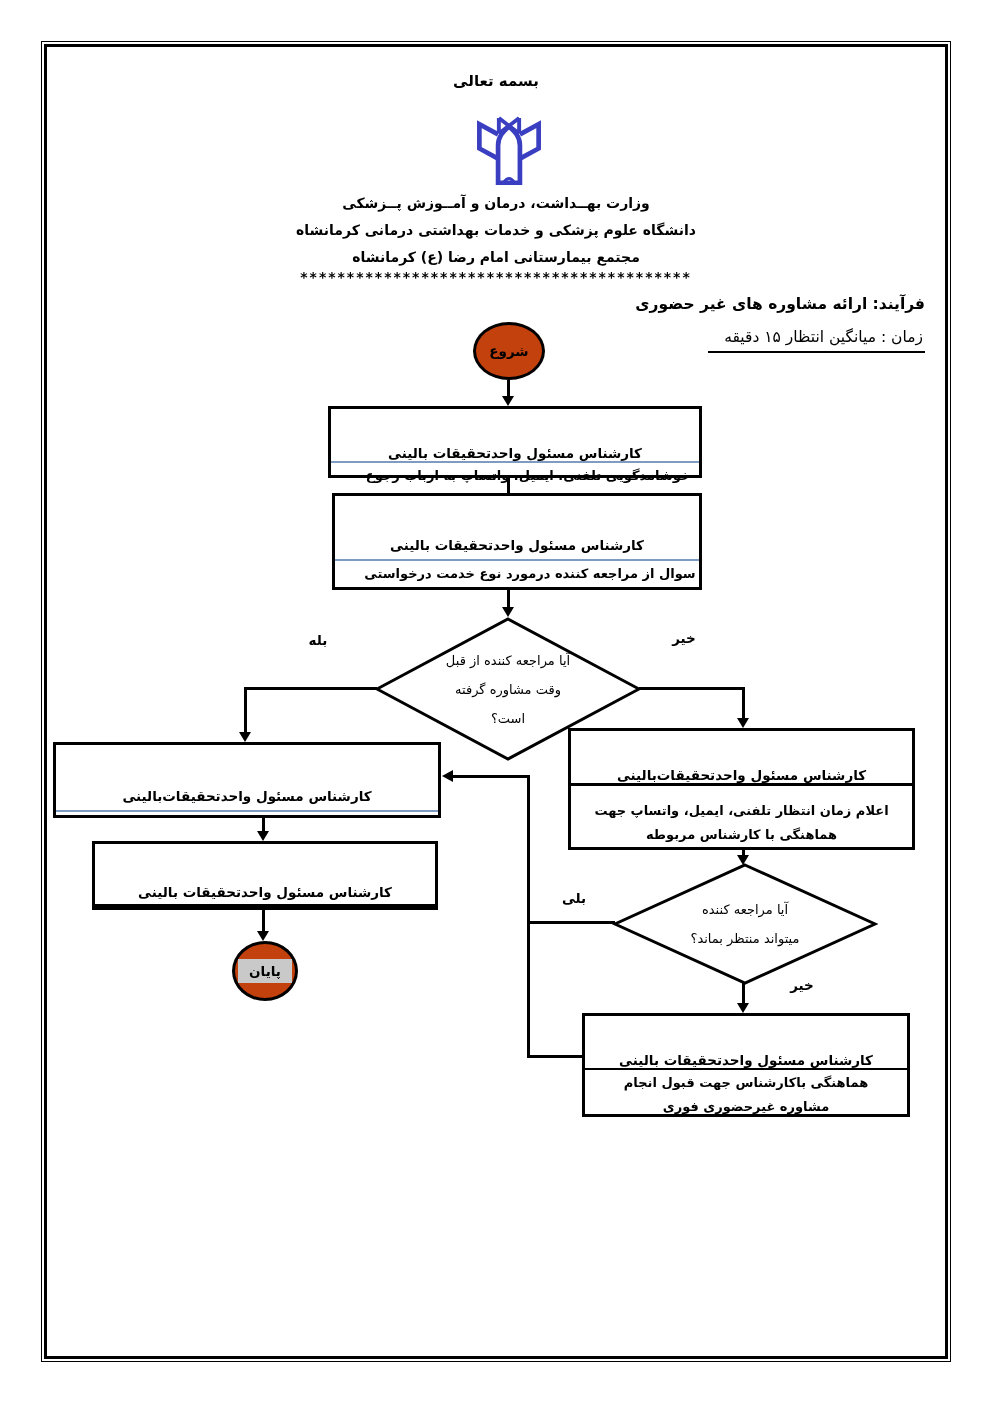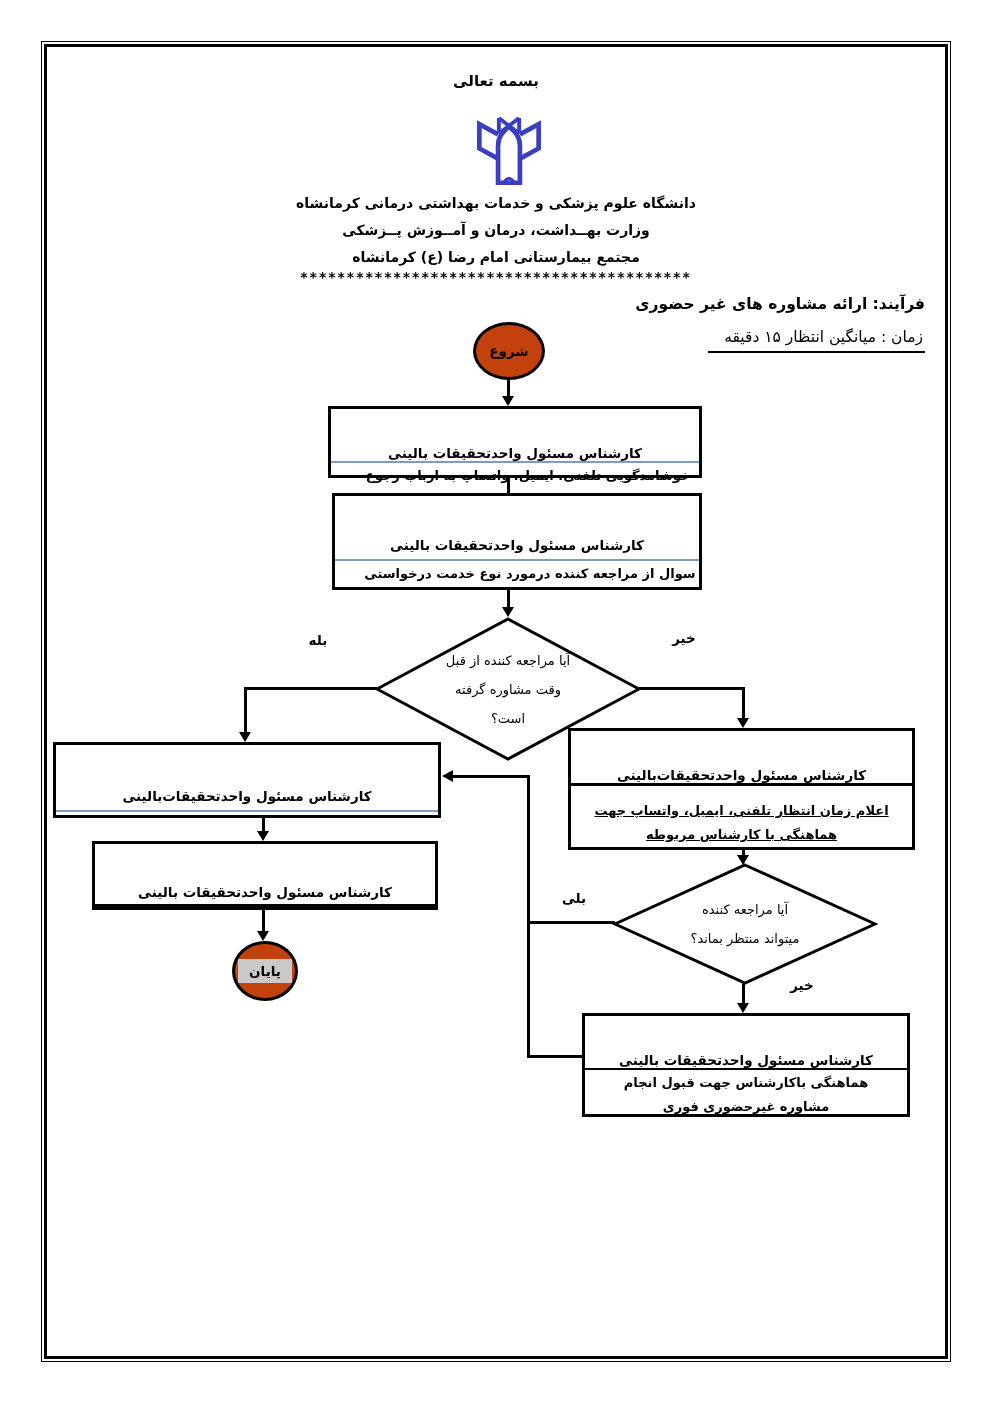--- a/index.html
+++ b/index.html
@@ -86,22 +86,22 @@
 
   <svg class="logo" viewBox="0 0 100 92" aria-hidden="true">
     <path d="M36 26 L12 13 L12 44 L36 57" stroke-width="6"></path>
     <path d="M64 26 L88 13 L88 44 L64 57" stroke-width="6"></path>
     <path d="M37 5 L63 25 M63 5 L37 25 M37 5 V25 M63 5 V25" stroke-width="5"></path>
     <path d="M36 88 V40 C36 29 42 23 50 16 C58 23 64 29 64 40 V88 Z" stroke-width="6" fill="#fff"></path>
     <path d="M43 88 Q50 77 57 88" stroke-width="4"></path>
   </svg>
 
   <div class="org">
+    <div>وزارت بهــداشت، درمان و آمــوزش پــزشکی</div>
     <div>دانشگاه علوم پزشکی و خدمات بهداشتی درمانی کرمانشاه</div>
-    <div>وزارت بهــداشت، درمان و آمــوزش پــزشکی</div>
     <div>مجتمع بیمارستانی امام رضا (ع) کرمانشاه</div>
   </div>
 
   <div class="separator">******************************************</div>
 
   <div class="ptitle">فرآیند: ارائه مشاوره های غیر حضوری</div>
   <div class="ptime">زمان : میانگین انتظار ۱۵ دقیقه</div>
 
   <div class="terminal t-start">
     <span>شروع</span>
@@ -171,21 +171,21 @@
   <div class="vline" style="left:262px;top:910px;height:22px;"></div>
   <div class="ah-d" style="left:257px;top:931px;"></div>
 
   <div class="terminal t-end">
     <span class="hl">پایان</span>
   </div>
 
   <div class="box" id="box-announce">
     <div class="hdr">کارشناس مسئول واحدتحقیقات‌بالینی</div>
     <div class="sep dark"></div>
-    <div class="bdy" style="max-width:330px;margin:12px auto;text-decoration:underline;">اعلام زمان انتظار تلفنی، ایمیل، واتساپ جهت هماهنگی با کارشناس مربوطه</div>
+    <div class="bdy" style="max-width:330px;margin:12px auto;">اعلام زمان انتظار تلفنی، ایمیل، واتساپ جهت هماهنگی با کارشناس مربوطه</div>
   </div>
 
   <div class="vline" style="left:742px;top:850px;height:7px;"></div>
   <div class="ah-d" style="left:737px;top:855px;"></div>
 
   <div class="diamond" id="dec2">
     <svg width="266" height="124" viewBox="0 0 266 124">
       <polygon points="133,3 263,62 133,121 3,62" fill="#fff" stroke="#000" stroke-width="3"></polygon>
     </svg>
     <div class="dtext">

